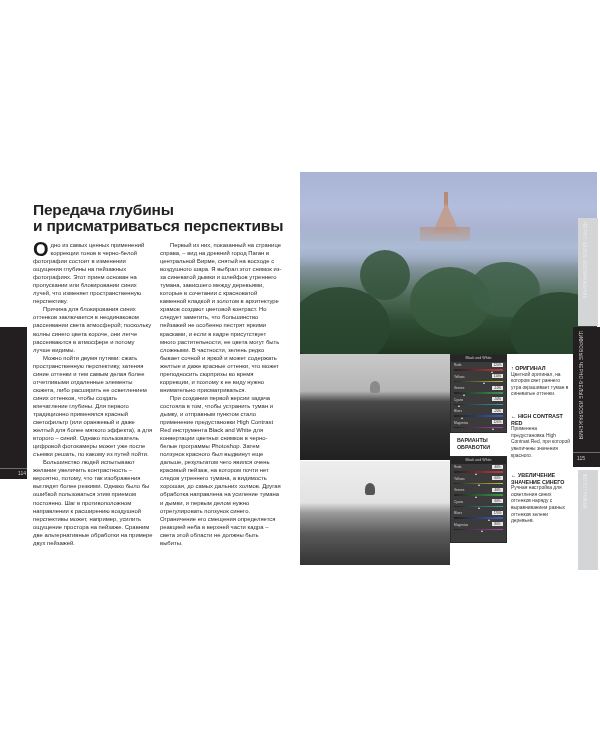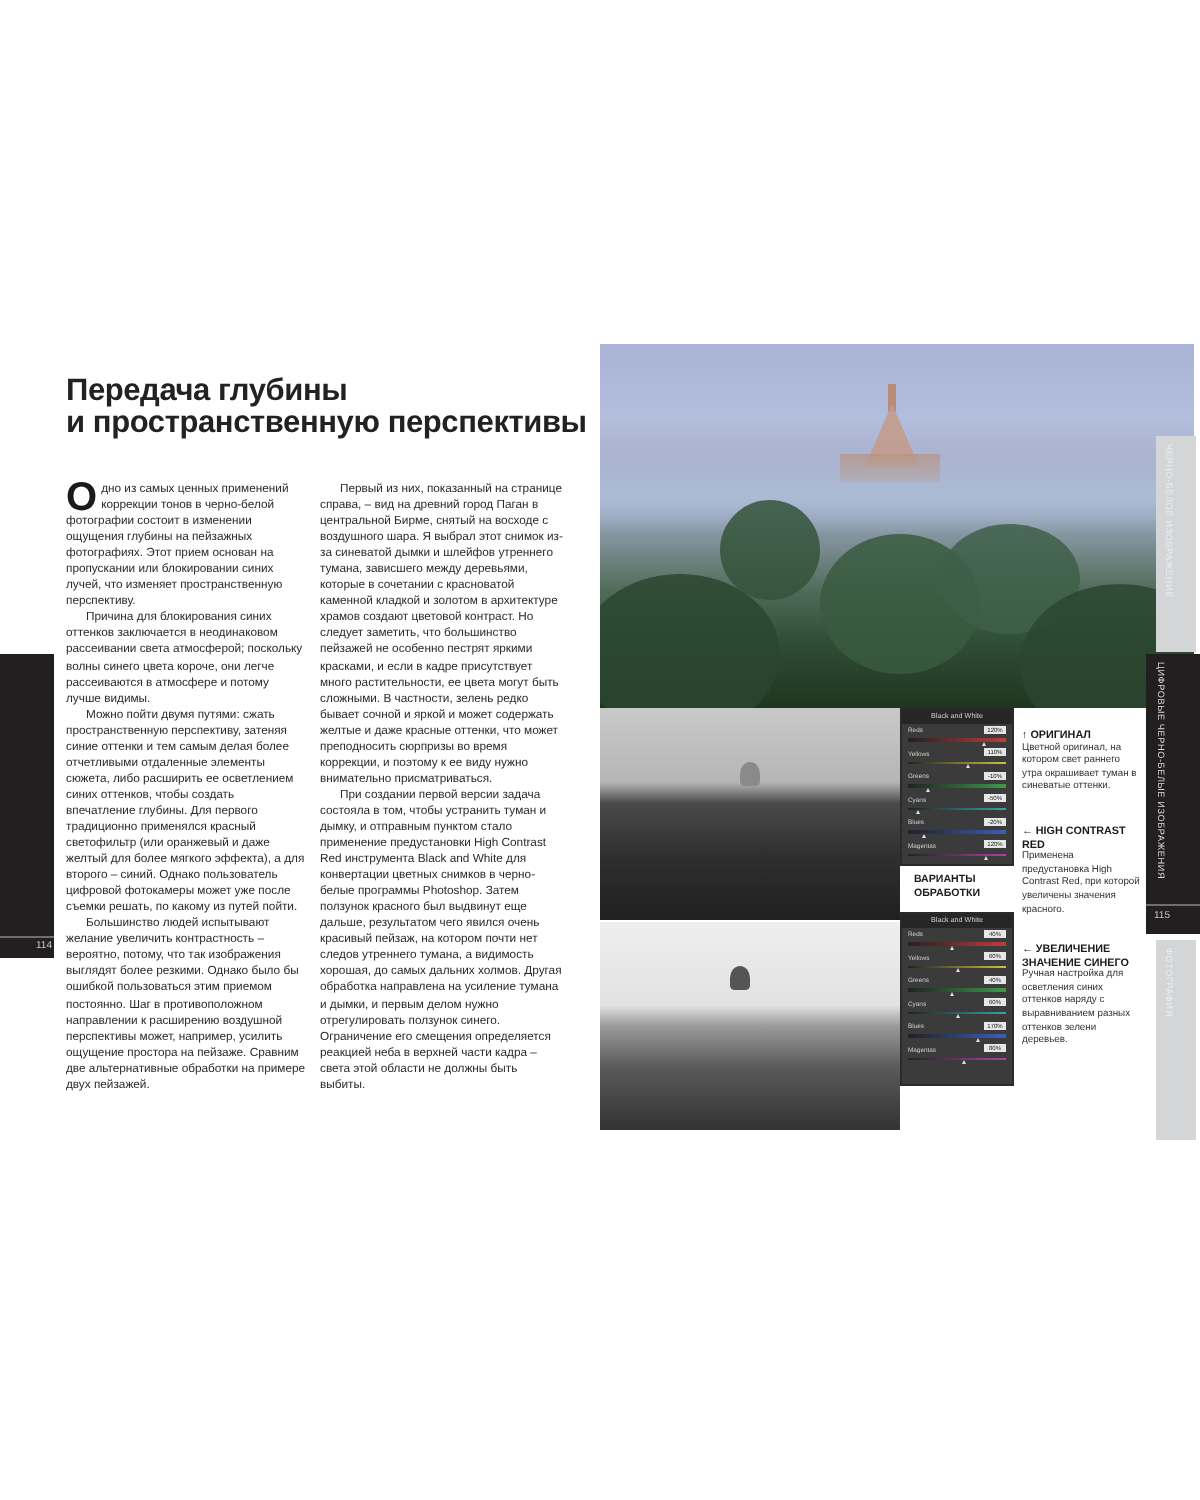--- a/index.html
+++ b/index.html
@@ -5,21 +5,21 @@
   html, body { margin:0; padding:0; }
   body { width:600px; height:750px; background:#ffffff; position:relative; overflow:hidden;
          font-family:"Liberation Sans", sans-serif; color:#1a1a1a; }
   .abs { position:absolute; }
 
   
   .left-tab { left:0; top:327px; width:27px; height:152px; background:#231f20; }
   .left-tab-line { left:0; top:468px; width:27px; height:1px; background:#6d6d6d; }
   .left-pageno { left:8px; top:470px; width:18px; font-size:5px; color:#c8c8c8; text-align:right; }
 
-  .title { left:33px; top:188px; width:270px; font-size:15.5px; line-height:16px; font-weight:bold;
+  .title { left:33px; top:202px; width:270px; font-size:15.5px; line-height:16px; font-weight:bold;
            color:#222; font-family:"Liberation Sans", sans-serif; letter-spacing:-0.2px; }
   .col { top:241px; width:120px; font-size:5.9px; line-height:8.05px; color:#2a2a2a; text-align:left; }
   .col p { margin:0; text-indent:10px; }
   .col p.first { text-indent:0; }
   .col1 { left:33px; }
   .col2 { left:160px; width:122px; }
   .dropcap { float:left; font-size:20px; line-height:15px; font-weight:bold; margin:1px 2px 0 0; color:#1a1a1a; }
 
   
   .photo { left:300px; top:172px; width:297px; height:182px; overflow:hidden;
@@ -72,21 +72,21 @@
 </style>
 </head>
 <body>
 
 <div class="abs left-tab"></div>
 <div class="abs left-tab-line"></div>
 <div class="abs left-pageno">114</div>
 
 <div class="abs title">
   <div>Передача глубины</div>
-  <div>и пространственную перспективы</div>
+  <div>и присматриваться перспективы</div>
 </div>
 
 <div class="abs col col1">
   <p class="first"><span class="dropcap">О</span><span>дно из самых ценных применений коррекции тонов в черно-белой фотографии состоит в изменении ощущения глубины на пейзажных фотографиях. Этот прием основан на пропускании или блокировании синих лучей, что изменяет пространственную перспективу.</span></p>
   <p>Причина для блокирования синих оттенков заключается в неодинаковом рассеивании света атмосферой; поскольку волны синего цвета короче, они легче рассеиваются в атмосфере и потому лучше видимы.</p>
   <p>Можно пойти двумя путями: сжать пространственную перспективу, затеняя синие оттенки и тем самым делая более отчетливыми отдаленные элементы сюжета, либо расширить ее осветлением синих оттенков, чтобы создать впечатление глубины. Для первого традиционно применялся красный светофильтр (или оранжевый и даже желтый для более мягкого эффекта), а для второго – синий. Однако пользователь цифровой фотокамеры может уже после съемки решать, по какому из путей пойти.</p>
   <p>Большинство людей испытывают желание увеличить контрастность – вероятно, потому, что так изображения выглядят более резкими. Однако было бы ошибкой пользоваться этим приемом постоянно. Шаг в противоположном направлении к расширению воздушной перспективы может, например, усилить ощущение простора на пейзаже. Сравним две альтернативные обработки на примере двух пейзажей.</p>
 </div>
 
 <div class="abs col col2">

